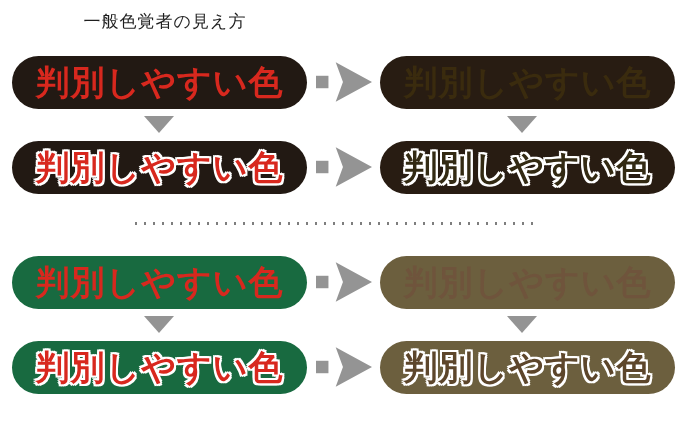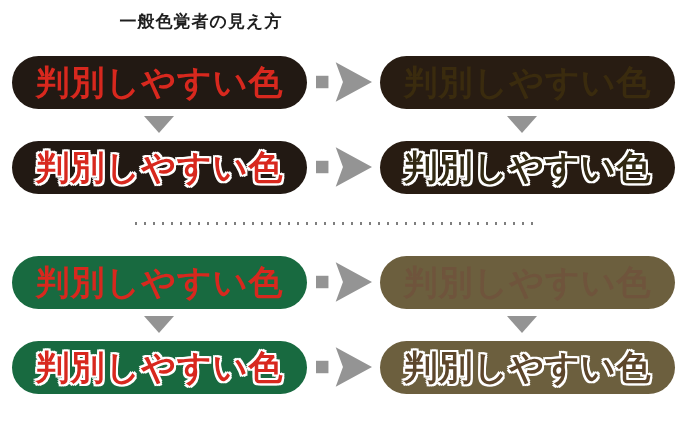--- a/index.html
+++ b/index.html
@@ -2,21 +2,21 @@
 <html><head>
 <meta charset="utf-8">
 <style>
   html,body{margin:0;padding:0;background:#ffffff;}
   .canvas{
     position:relative;width:700px;height:431px;background:#ffffff;overflow:hidden;
     font-family:"Liberation Sans","DejaVu Sans",sans-serif;
   }
   .col-header{
     position:absolute;top:12px;width:330px;text-align:center;
-    font-size:17px;font-weight:700;color:#1e1e1e;letter-spacing:1px;line-height:1.2;margin-left:36px;
+    font-size:17px;font-weight:400;color:#1e1e1e;letter-spacing:1px;line-height:1.2;
   }
   .col-header.left{left:0;}
   .col-header.right{left:370px;}
   .pill{
     position:absolute;width:295px;height:53px;border-radius:27px;
     display:flex;align-items:center;justify-content:center;
     font-size:34px;font-weight:900;letter-spacing:1px;white-space:nowrap;
   }
   .col-l{left:12px;}
   .col-r{left:380px;}

